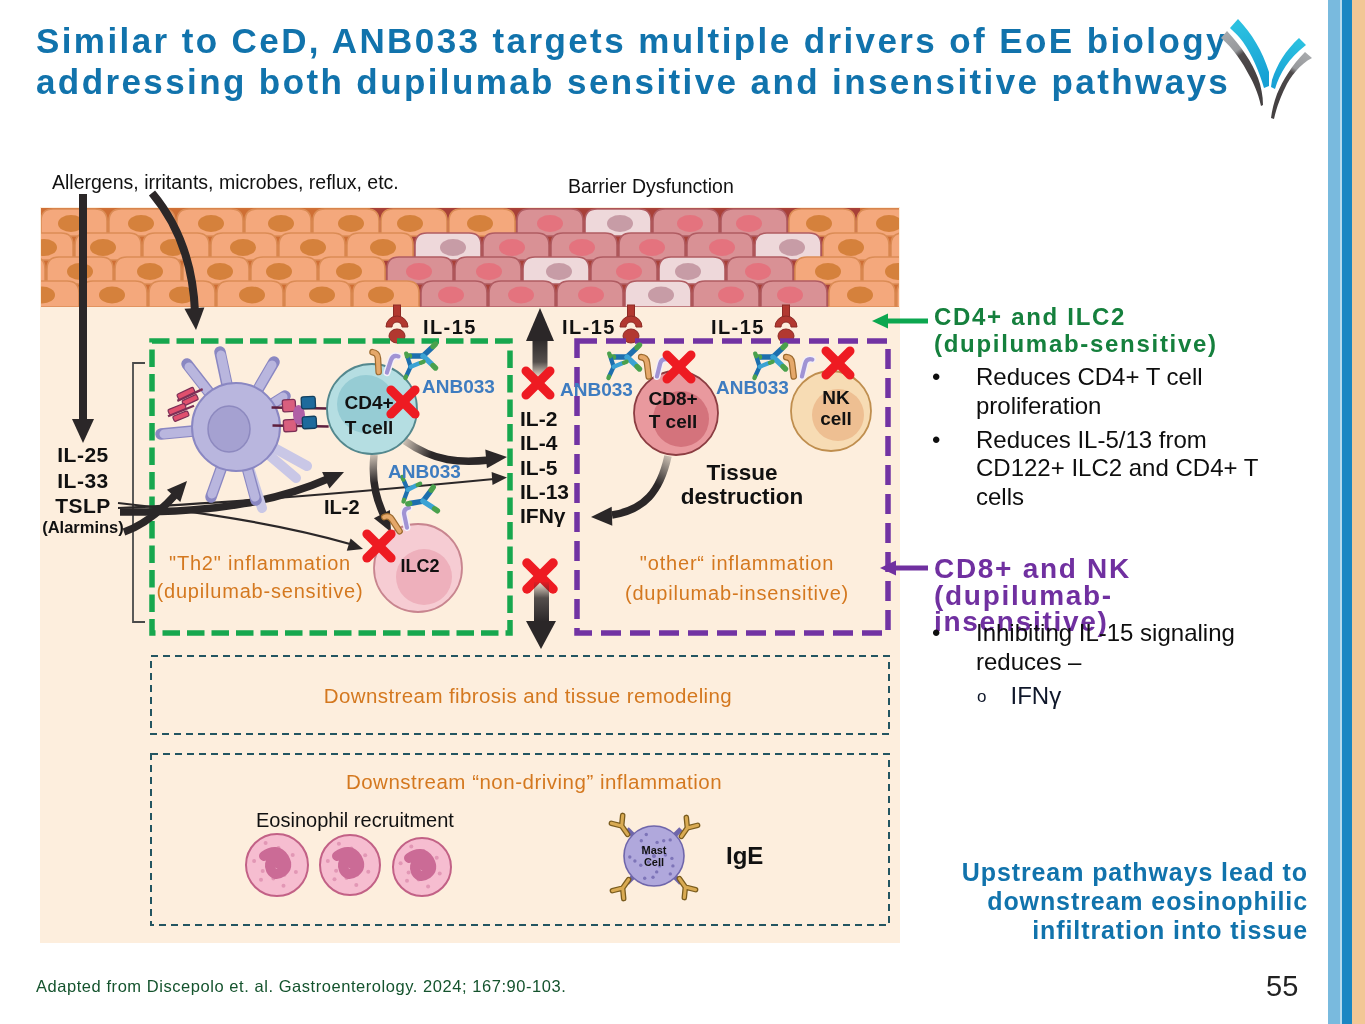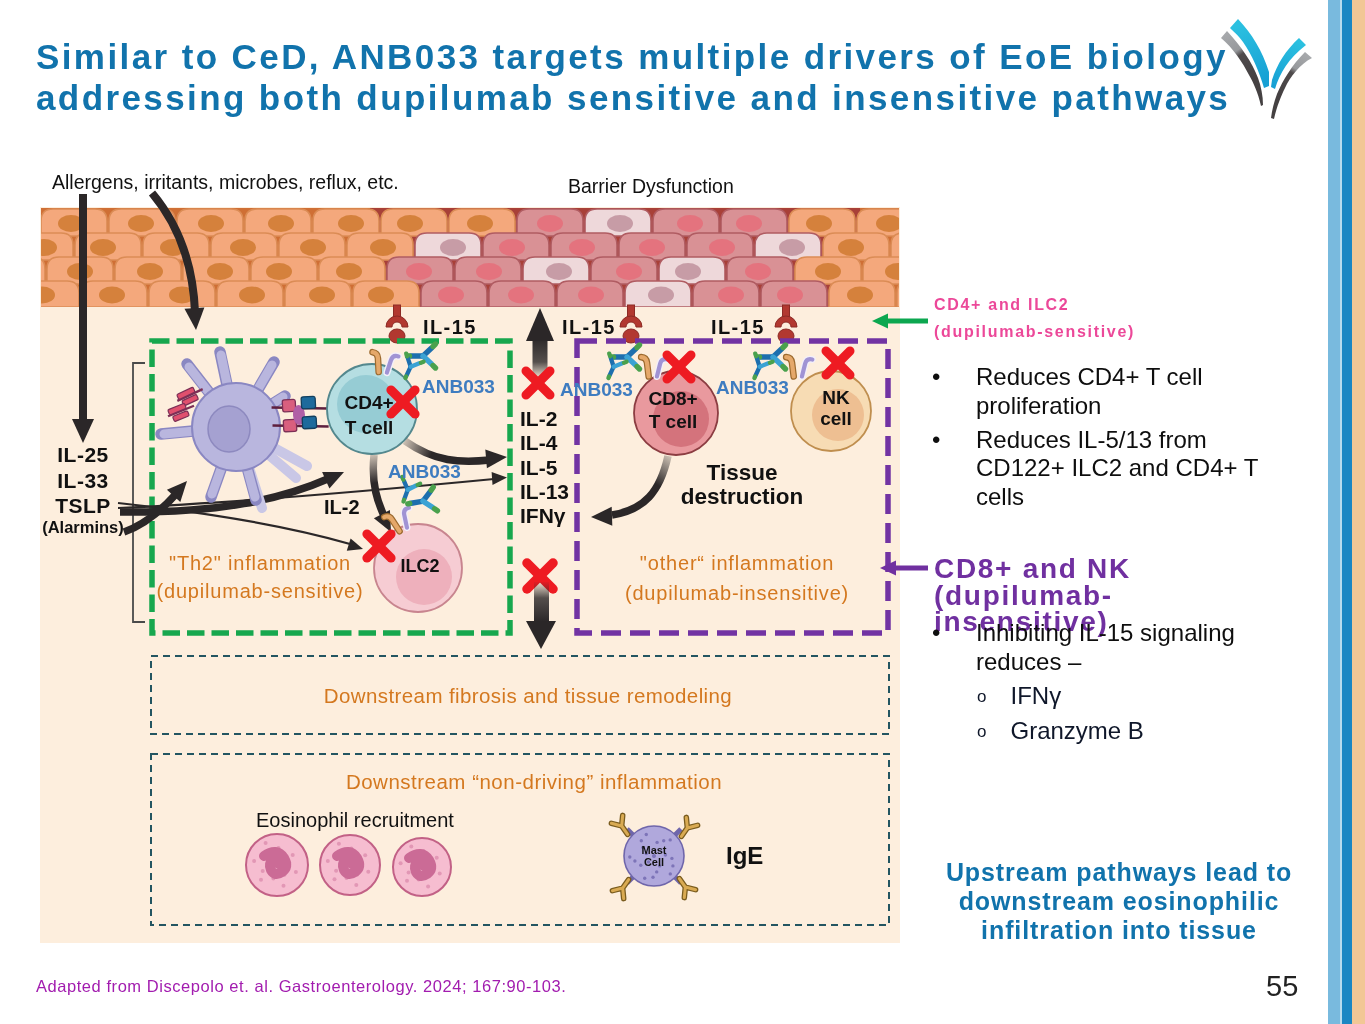--- a/index.html
+++ b/index.html
@@ -1,19 +1,19 @@
 <!DOCTYPE html>
 <html><head><meta charset="utf-8">
 <style>
 html,body{margin:0;padding:0}
 body{width:1365px;height:1024px;position:relative;background:#fff;overflow:hidden;
 font-family:"Liberation Sans",sans-serif}
 </style></head>
 <body>
-<div style="position:absolute;left:36px;top:36px;font-size:35px;font-weight:bold;color:#1173ac;line-height:41px;letter-spacing:2.4px">Similar to CeD, ANB033 targets multiple drivers of EoE biology<br>addressing both dupilumab sensitive and insensitive pathways</div>
+<div style="position:absolute;left:36px;top:20px;font-size:35px;font-weight:bold;color:#1173ac;line-height:41px;letter-spacing:2.4px">Similar to CeD, ANB033 targets multiple drivers of EoE biology<br>addressing both dupilumab sensitive and insensitive pathways</div>
 <div style="position:absolute;left:1328px;top:0;width:12px;height:1024px;background:#79bade"></div>
 <div style="position:absolute;left:1340px;top:0;width:2px;height:1024px;background:#b8dcee"></div>
 <div style="position:absolute;left:1342px;top:0;width:10px;height:1024px;background:#1b87c3"></div>
 <div style="position:absolute;left:1352px;top:0;width:13px;height:1024px;background:#f2c795"></div>
 <svg width="110" height="130" viewBox="1215 5 110 130" style="position:absolute;left:1215px;top:5px">
 <defs>
 <linearGradient id="lg1" gradientUnits="userSpaceOnUse" x1="1224" y1="30" x2="1256" y2="78">
 <stop offset="0" stop-color="#a9abae"></stop>
         <stop offset="0.42" stop-color="#97999c"></stop>
         <stop offset="0.52" stop-color="#4f4b4c"></stop>
@@ -548,28 +548,27 @@
 <text x="260" y="598" font-size="20" letter-spacing="0.8" fill="#d4781f" text-anchor="middle">(dupilumab-sensitive)</text>
 <text x="737" y="570" font-size="20" letter-spacing="0.8" fill="#d4781f" text-anchor="middle">"other“ inflammation</text>
 <text x="737" y="600" font-size="20" letter-spacing="0.8" fill="#d4781f" text-anchor="middle">(dupilumab-insensitive)</text>
 <text x="528" y="703" font-size="20.5" letter-spacing="0.4" fill="#d4781f" text-anchor="middle">Downstream fibrosis and tissue remodeling</text>
 <text x="534" y="789" font-size="20.5" letter-spacing="0.5" fill="#d4781f" text-anchor="middle">Downstream “non-driving” inflammation</text>
 <text x="256" y="827" font-size="20" fill="#111">Eosinophil recruitment</text>
 <text x="726" y="864" font-size="24" font-weight="bold" fill="#111">IgE</text>
 </g>
 </svg>
 
-<div style="position:absolute;left:934px;top:292px;width:330px;font-size:16px;font-weight:bold;line-height:26.5px;letter-spacing:1.7px;color:#ec4899">CD4+ and ILC2<br>(dupilumab-sensitive)</div>
+<div style="position:absolute;left:934px;top:304px;width:330px;font-size:24px;font-weight:bold;line-height:26.5px;letter-spacing:1.7px;color:#15803d">CD4+ and ILC2<br>(dupilumab-sensitive)</div>
 <div style="position:absolute;left:932px;top:363px;width:340px;font-size:24px;line-height:28.8px;color:#0e0e0e">
 <div style="position:relative;padding-left:44px"><span style="position:absolute;left:0">•</span>Reduces CD4+ T cell proliferation</div>
 <div style="position:relative;padding-left:44px;margin-top:5px"><span style="position:absolute;left:0">•</span>Reduces IL-5/13 from CD122+ ILC2 and CD4+ T cells</div>
 </div>
 <div style="position:absolute;left:934px;top:556px;width:330px;font-size:28px;font-weight:bold;line-height:26.5px;letter-spacing:1.7px;color:#7030a0">CD8+ and NK<br>(dupilumab-insensitive)</div>
 <div style="position:absolute;left:932px;top:619px;width:360px;font-size:24px;line-height:28.8px;color:#0e0e0e">
 <div style="position:relative;padding-left:44px"><span style="position:absolute;left:0">•</span>Inhibiting IL-15 signaling reduces –</div>
 </div>
 <div style="position:absolute;left:977px;top:682px;width:360px;font-size:24px;color:#0f172a">
 <div style="height:34.5px"><span style="font-size:17px;vertical-align:2px">o</span><span style="padding-left:24px">IFNγ</span></div>
-<div style="height:34.5px"><span style="font-size:17px;vertical-align:2px">o</span><span style="padding-left:24px">Granzyme B</span></div>
 </div>
-<div style="position:absolute;left:930px;top:858px;width:378px;text-align:center;font-size:25px;font-weight:bold;line-height:28.8px;letter-spacing:0.9px;color:#1173ac">Upstream pathways lead to downstream eosinophilic infiltration into tissue</div>
+<div style="position:absolute;left:930px;top:858px;width:378px;text-align:right;font-size:25px;font-weight:bold;line-height:28.8px;letter-spacing:0.9px;color:#1173ac">Upstream pathways lead to downstream eosinophilic infiltration into tissue</div>
 
-<div style="position:absolute;left:36px;top:977px;font-size:16.5px;letter-spacing:0.55px;color:#a21caf">Adapted from Discepolo et. al. Gastroenterology. 2024; 167:90-103.</div>
+<div style="position:absolute;left:36px;top:977px;font-size:16.5px;letter-spacing:0.55px;color:#14532d">Adapted from Discepolo et. al. Gastroenterology. 2024; 167:90-103.</div>
 <div style="position:absolute;left:1266px;top:970px;font-size:29px;color:#222">55</div>
 </body></html>

